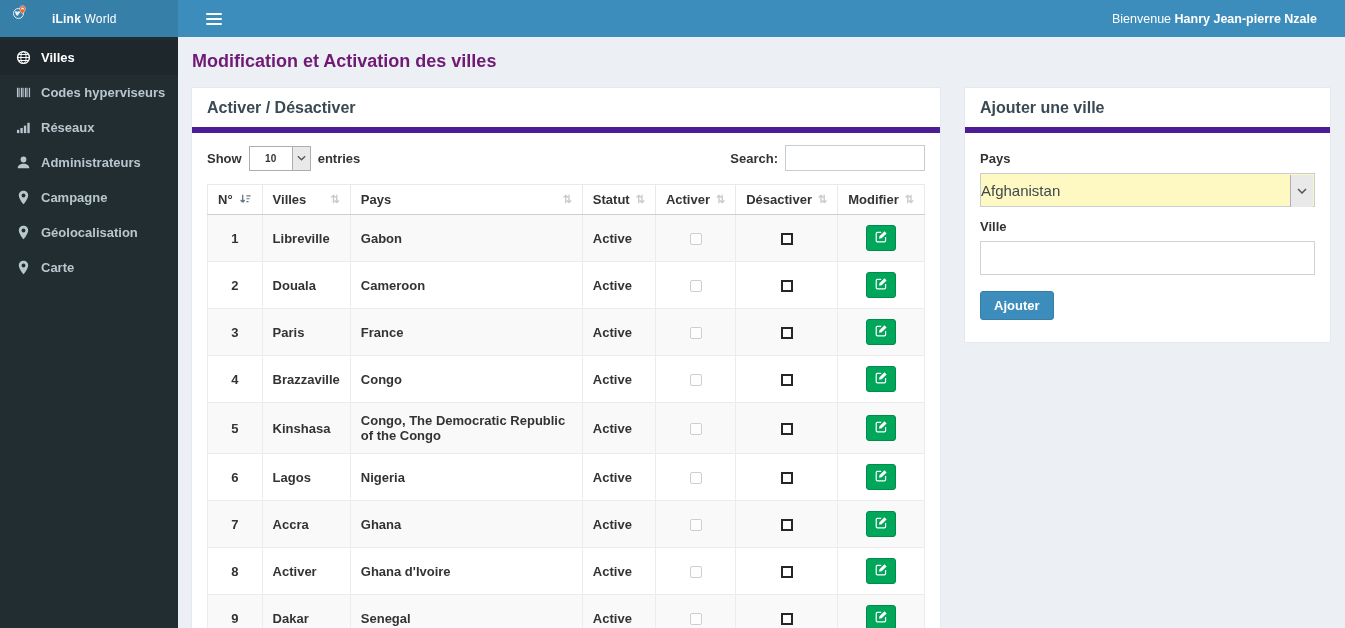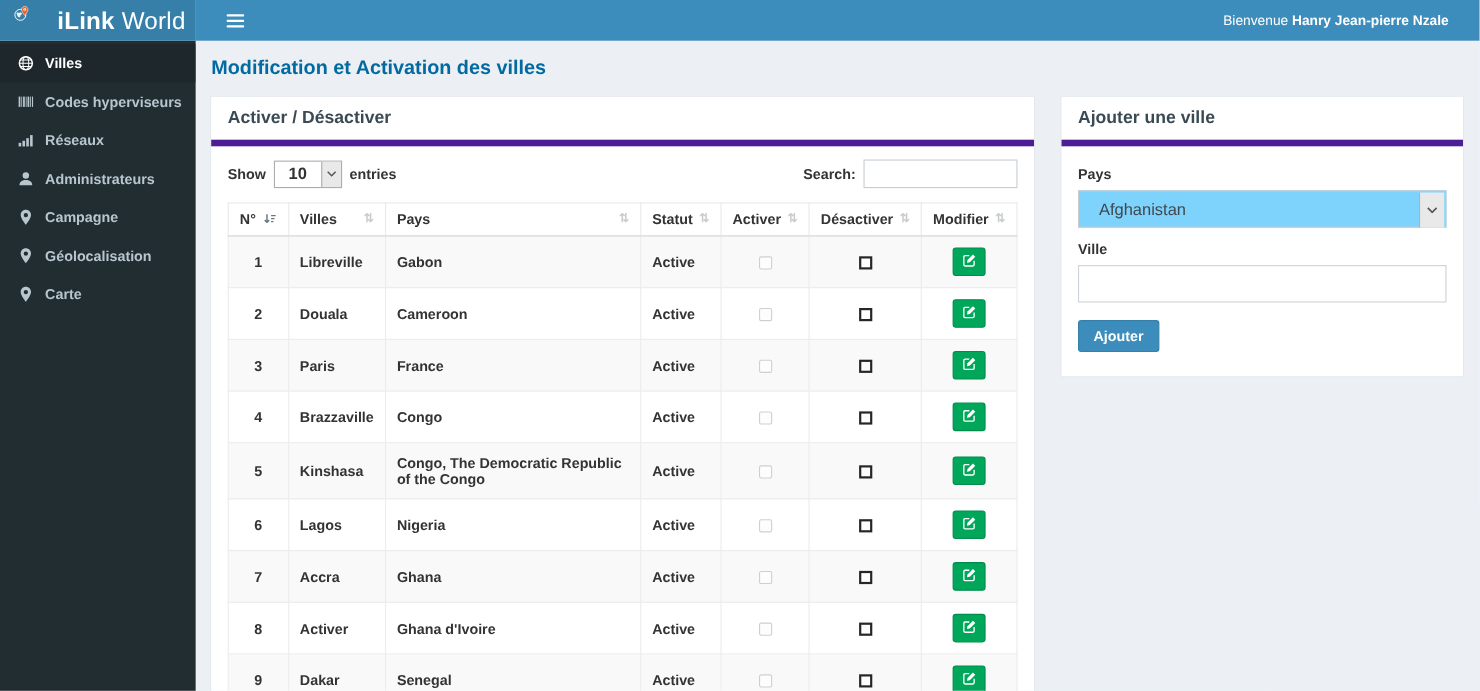--- a/index.html
+++ b/index.html
@@ -4,21 +4,21 @@
 <style>
   * { margin:0; padding:0; box-sizing:border-box; }
   html,body { width:1345px; height:628px; overflow:hidden;
     font-family:"Liberation Sans", sans-serif; background:#ecf0f5; }
 
   
   .navbar { position:absolute; top:0; left:0; width:1345px; height:37px;
     display:flex; z-index:5; }
   .brand { width:178px; height:37px; background:#367fa9; color:#fff;
     display:flex; align-items:center; padding-left:12px; gap:13px; cursor:pointer; }
-  .brand-text { font-size:22px; letter-spacing:.2px; white-space:nowrap; }
+  .brand-text { font-size:12px; letter-spacing:.2px; white-space:nowrap; }
   .brand-text b { font-weight:bold; }
   .navbar-rest { flex:1; background:#3c8dbc; display:flex;
     align-items:center; justify-content:space-between; padding:0 28px; }
   .hamburger { width:16px; display:flex; flex-direction:column; gap:3px; cursor:pointer; }
   .hamburger span { display:block; height:2px; background:#fff; border-radius:1px; }
   .welcome { color:#fff; font-size:12.5px; }
   .welcome b { font-weight:bold; }
 
   
   .sidebar { position:absolute; top:37px; left:0; width:178px; height:591px;
@@ -26,38 +26,38 @@
   .sidebar ul { list-style:none; padding-top:3px; }
   .sidebar li { height:35px; display:flex; align-items:center; gap:10px;
     padding-left:16px; font-size:13px; font-weight:bold; color:#b8c7ce; cursor:pointer; }
   .sidebar li.active { background:#1e282c; color:#fff; }
   .s-icon { width:15px; height:15px; display:inline-flex; flex:0 0 15px; }
   .s-icon svg { width:15px; height:15px; }
 
   
   .content { position:absolute; top:37px; left:178px; width:1167px; height:591px;
     background:#ecf0f5; padding:11px 13px; overflow:hidden; }
-  h1.page-title { font-size:18px; font-weight:bold; color:#0369a1; margin:3px 0 15px 1px; }
+  h1.page-title { font-size:18px; font-weight:bold; color:#701a75; margin:3px 0 15px 1px; }
   .row { display:flex; align-items:flex-start; gap:23px; }
 
   .panel { background:#fff; border:1px solid #e4e9ee; border-radius:2px; }
   .panel-header { padding:11px 15px 10px; font-size:16px; font-weight:600;
     color:#3a4a54; border-bottom:6px solid #4c1d95; }
   .panel-body { padding:12px 15px 10px; }
 
   .table-panel { width:750px; }
   .add-panel { width:367px; }
 
   
   .dt-controls { display:flex; justify-content:space-between; 
     margin-bottom:13px; font-size:13px; font-weight:bold; color:#333; }
   .dt-length { display:flex; align-items:center; gap:7px; }
   .select-mini { display:inline-flex; align-items:center; width:62px; height:25px;
     border:1px solid #adadad; background:#fff; cursor:pointer; position:relative; }
-  .select-mini .val { flex:1; text-align:center; font-size:15px; font-weight:bold; }
+  .select-mini .val { flex:1; text-align:center; font-size:10px; font-weight:bold; }
   .arrow-box { width:18px; height:100%; background:#e9e9e9; border-left:1px solid #adadad;
     display:flex; align-items:center; justify-content:center; }
   .dt-search { display:flex; align-items:center; gap:7px; }
   .dt-search input { width:140px; height:26px; border:1px solid #c6cdd2;
     background:#fff; padding:0 6px; font:13px "Liberation Sans",sans-serif; }
 
   
   table.dt { width:100%; border-collapse:collapse; font-size:13px; }
   table.dt th { text-align:left; padding:7px 10px; font-weight:bold; color:#333;
     border:1px solid #e9e9e9; border-bottom:1px solid #cfcfcf; white-space:nowrap;
@@ -84,21 +84,21 @@
   .btn-edit { width:30px; height:26px; background:#00a65a; border:1px solid #008d4c;
     border-radius:3px; display:inline-flex; align-items:center; justify-content:center;
     cursor:pointer; }
   .btn-edit svg { width:13px; height:13px; }
 
   
   .add-panel .panel-body { padding:13px 15px 22px; }
   .form-label { display:block; font-size:13px; font-weight:bold; color:#333;
     margin:5px 0 7px; }
   .select-full { position:relative; height:34px; border:1px solid #c9cdd1;
-    background:#7dd3fc; display:flex; align-items:center; padding-left:18px;
+    background:#fef9c3; display:flex; align-items:center; 
     font-size:15px; color:#40484e; cursor:pointer; margin-bottom:12px; }
   .select-full .arrow-box { position:absolute; right:1px; top:1px; bottom:1px;
     width:23px; border-left:1px solid #aeb2b6; background:#e9e9e9; }
   .ville-input { width:100%; height:34px; border:1px solid #ccd2d7; background:#fff;
     padding:0 8px; font:14px "Liberation Sans",sans-serif; margin-bottom:16px; }
   .btn-primary { background:#3c8dbc; border:1px solid #367fa9; color:#fff;
     font:bold 13px "Liberation Sans",sans-serif; padding:6px 13px; border-radius:3px;
     cursor:pointer; }
 </style>
 </head>

